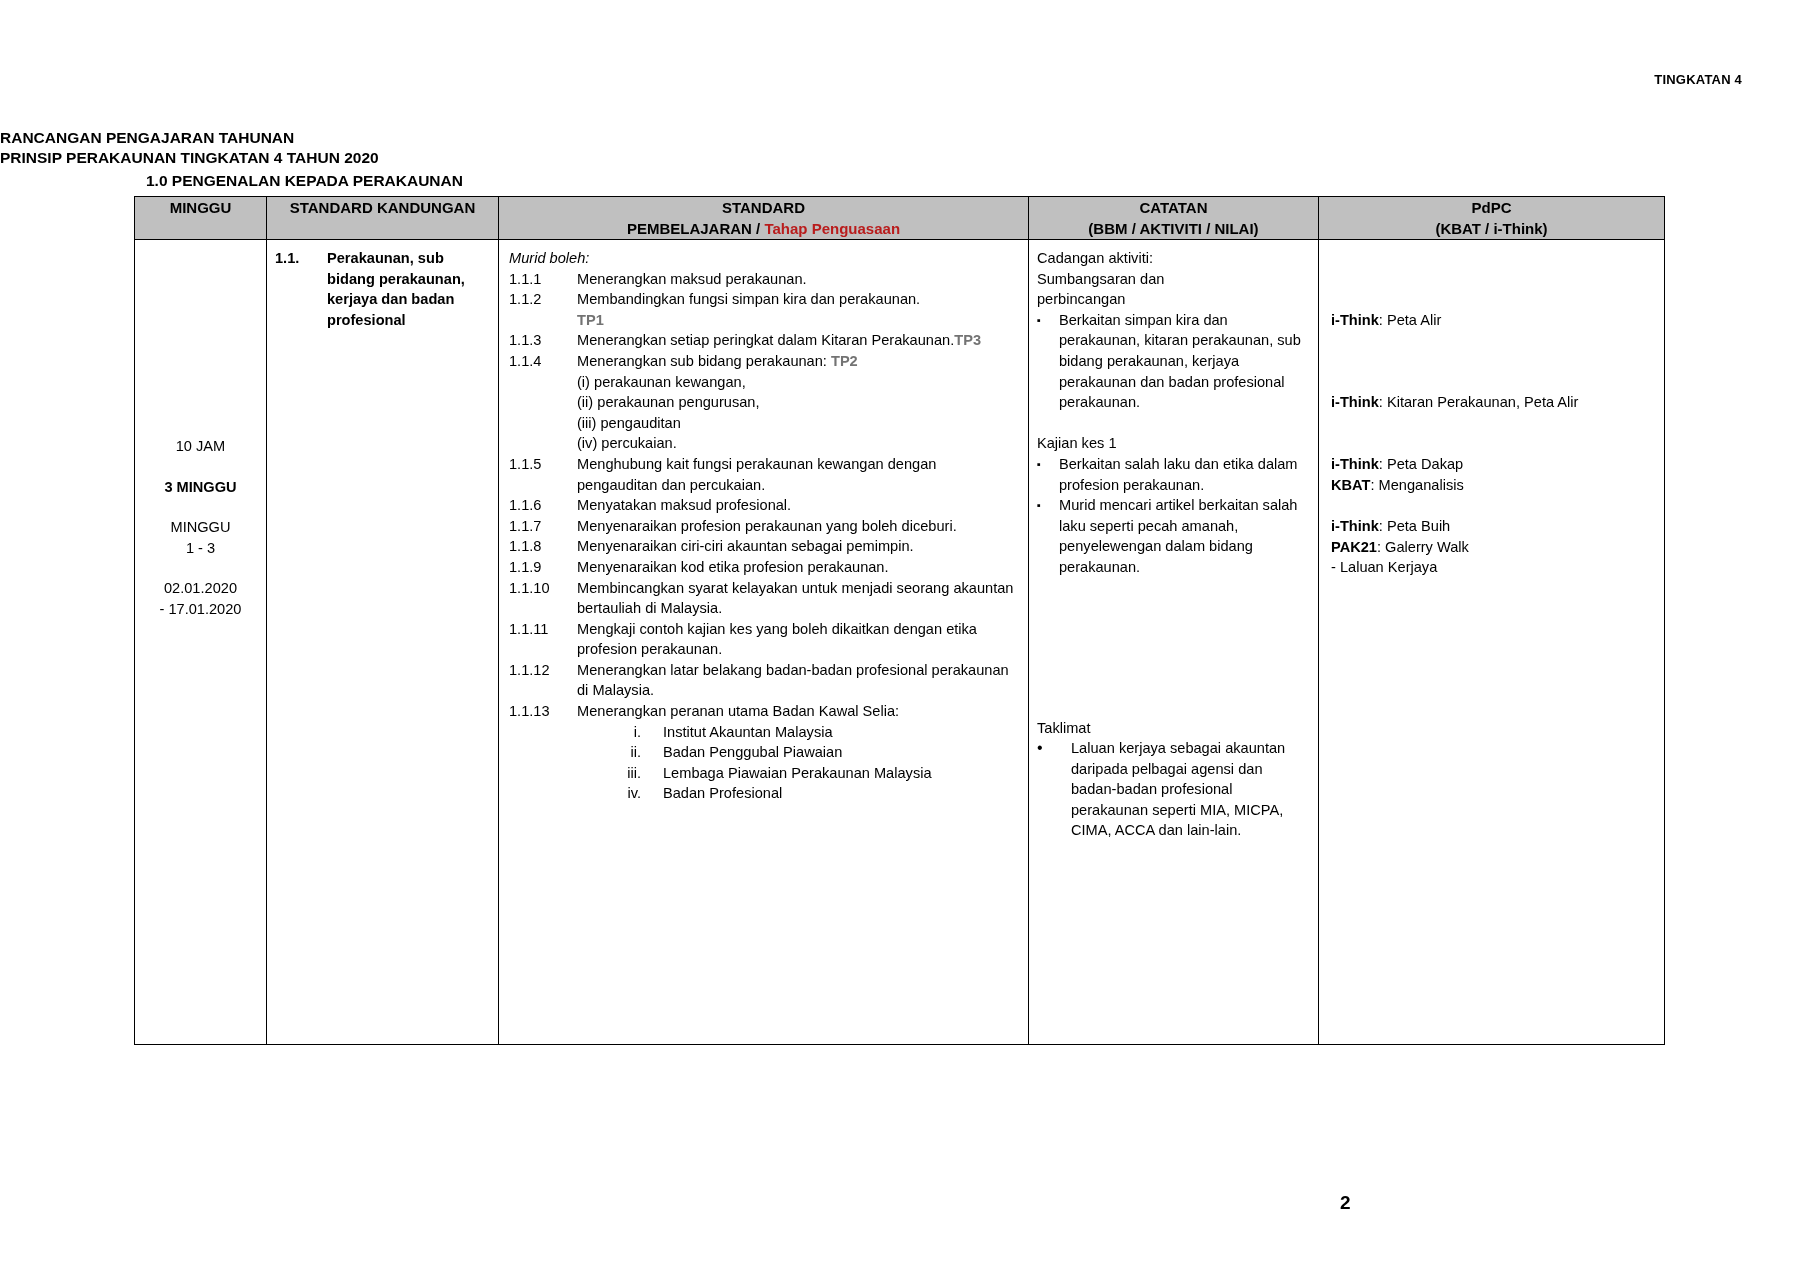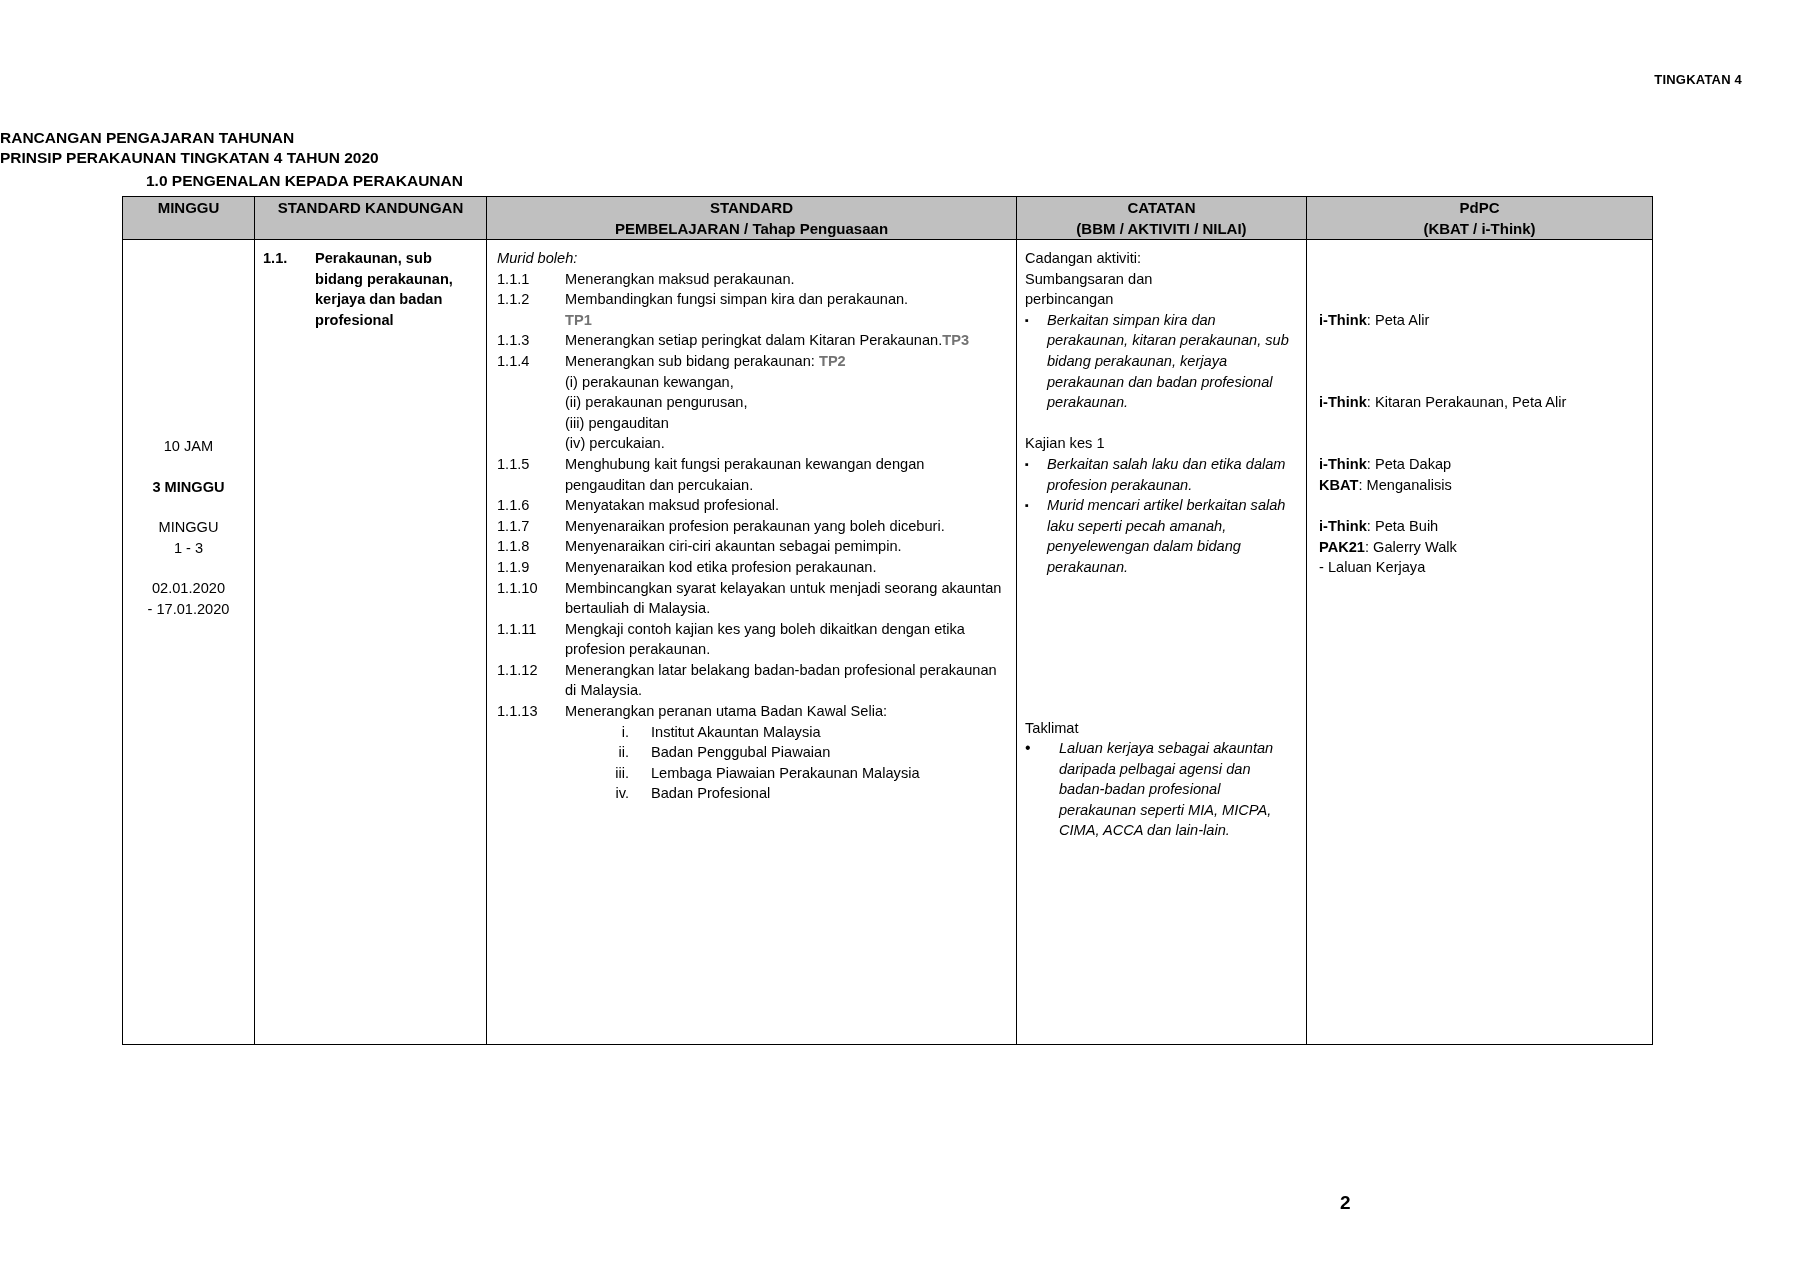--- a/index.html
+++ b/index.html
@@ -44,42 +44,42 @@
   .doc-title .line2 { display: block; }
   .section-heading {
     position: absolute;
     left: 146px;
     top: 172px;
     font-size: 15.5px;
     font-weight: bold;
   }
   table.rpt {
     position: absolute;
-    left: 122px;
+    left: 134px;
     top: 196px;
     width: 1530px;
     border-collapse: collapse;
     table-layout: fixed;
   }
   table.rpt td, table.rpt th {
     border: 1px solid #000000;
     vertical-align: top;
     padding: 0;
   }
   thead th {
     background: #c0c0c0;
     text-align: center;
     font-size: 15px;
     font-weight: bold;
     line-height: 21px;
     padding: 6px 4px 7px 4px;
     vertical-align: middle;
   }
   th .hdr-line { display: block; }
-  .red { color: #000000; }
+  .red { color: #b91c1c; }
   .red-b { color: #737373; font-weight: bold; }
 
   
   col.c1 { width: 132px; }
   col.c2 { width: 232px; }
   col.c3 { width: 530px; }
   col.c4 { width: 290px; }
   col.c5 { width: 346px; }
 
   td.cell { font-size: 14.6px; line-height: 20.6px; }
@@ -111,21 +111,21 @@
   .roman-text { flex: 1 1 auto; }
 
   
   .catatan { padding: 8px 8px 0 8px !important; }
   .ct-para { }
   .ct-blank { height: 20.6px; }
   .bl-row { display: flex; }
   .bl-mark { width: 22px; flex: 0 0 22px; }
   .bl-mark.sq { font-size: 11px; line-height: 20.6px; }
   .bl-mark.dot { font-size: 16px; line-height: 20.6px; }
-  .bl-text { flex: 1 1 auto; font-style: italic; }
+  .bl-text { flex: 1 1 auto; }
   .bl-row.dotted .bl-mark { width: 34px; flex: 0 0 34px; }
 
   
   .pdpc { padding: 8px 8px 0 12px !important; }
   .pd-block { }
   .pd-line { }
   .pd-gap { height: 20.6px; }
   .pd-gap.big { height: 62px; }
   b { font-weight: bold; }
 

